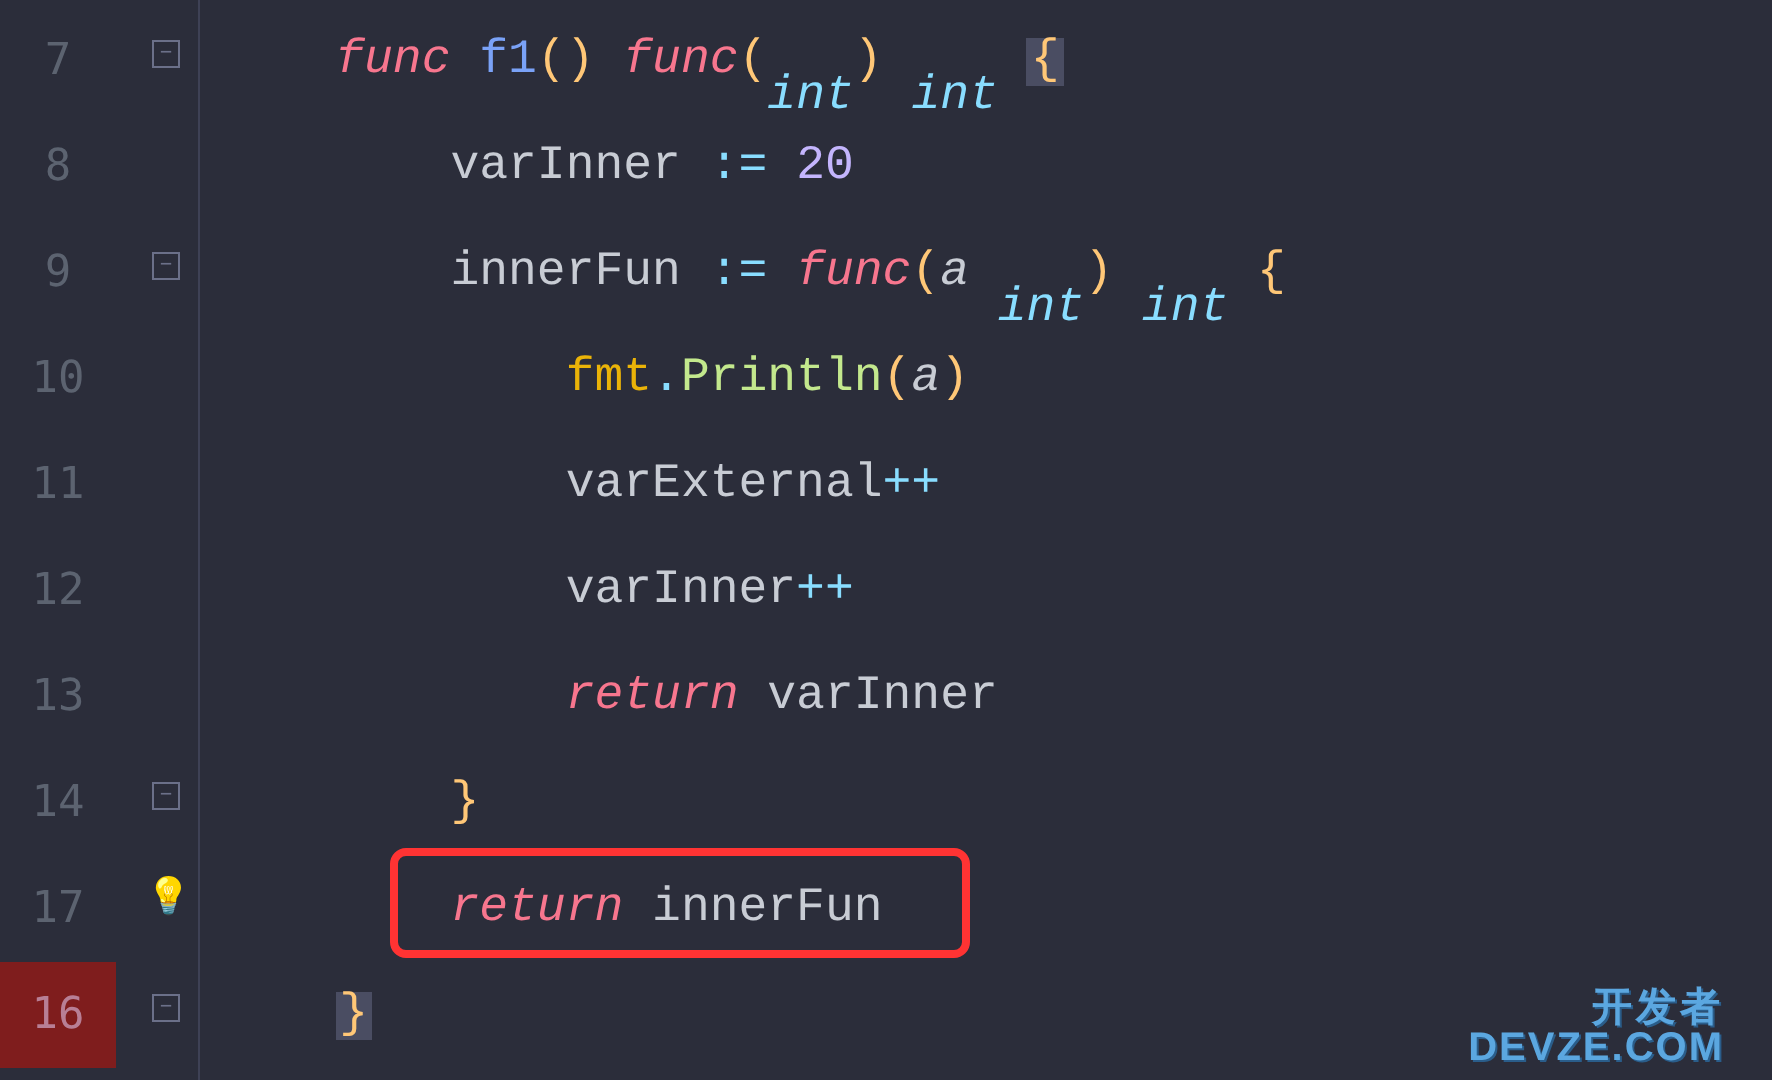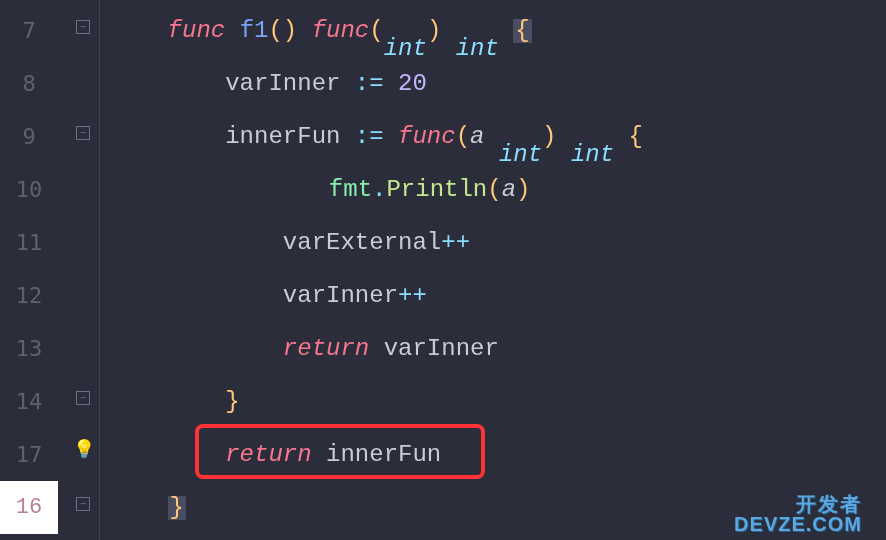--- a/index.html
+++ b/index.html
@@ -26,23 +26,22 @@
     flex-shrink: 0;
   }
   .line-num {
     height: 53px;
     display: flex;
     align-items: center;
     justify-content: center;
     font-size: 22px;
   }
   .line-num.highlighted {
-    background: #ffffff;
+    background: #7f1d1d;
     color: #b87f95;
-    font-family: Liberation Mono, monospace;
   }
   .bracket-gutter {
     width: 10px;
     background: #2b2d3a;
     position: relative;
     flex-shrink: 0;
   }
   .fold-gutter {
     width: 32px;
     background: #2b2d3a;
@@ -83,21 +82,21 @@
   }
   .tok-keyword { color: #f7768e; font-style: italic; }
   .tok-func-name { color: #7aa2f7; }
   .tok-type { color: #89ddff; font-style: italic; margin-top: 36px; }
   .tok-brace { color: #ffc777; }
   .tok-brace-match { background: #4a4d62; color: #ffc777; padding: 0 2px; }
   .tok-ident { color: #c8ccd4; text-align: right; }
   .tok-op { color: #89ddff; }
   .tok-num { color: #c4b5fd; }
   .tok-param { color: #c8ccd4; font-style: italic; }
-  .tok-pkg { color: #86efac; margin-left: 46px; }
+  .tok-pkg { color: #eab308; }
   .tok-call { color: #c3e88d; }
   .red-box {
     border: 4px solid #ff3333;
     border-radius: 8px;
     position: absolute;
     pointer-events: none;
   }
   .watermark {
     position: absolute;
     right: 24px;

